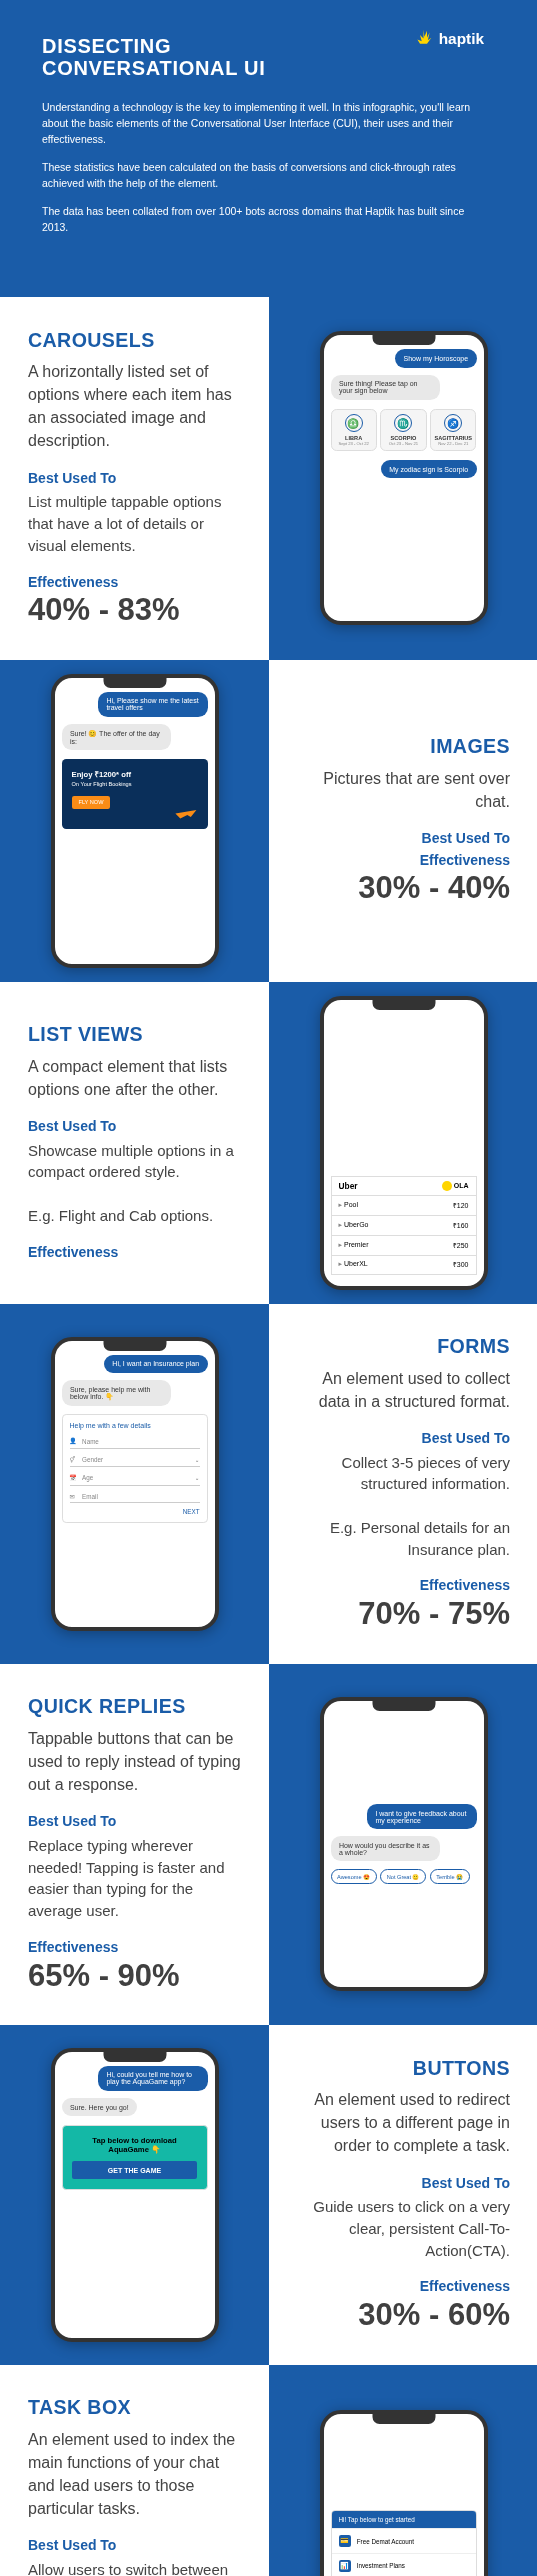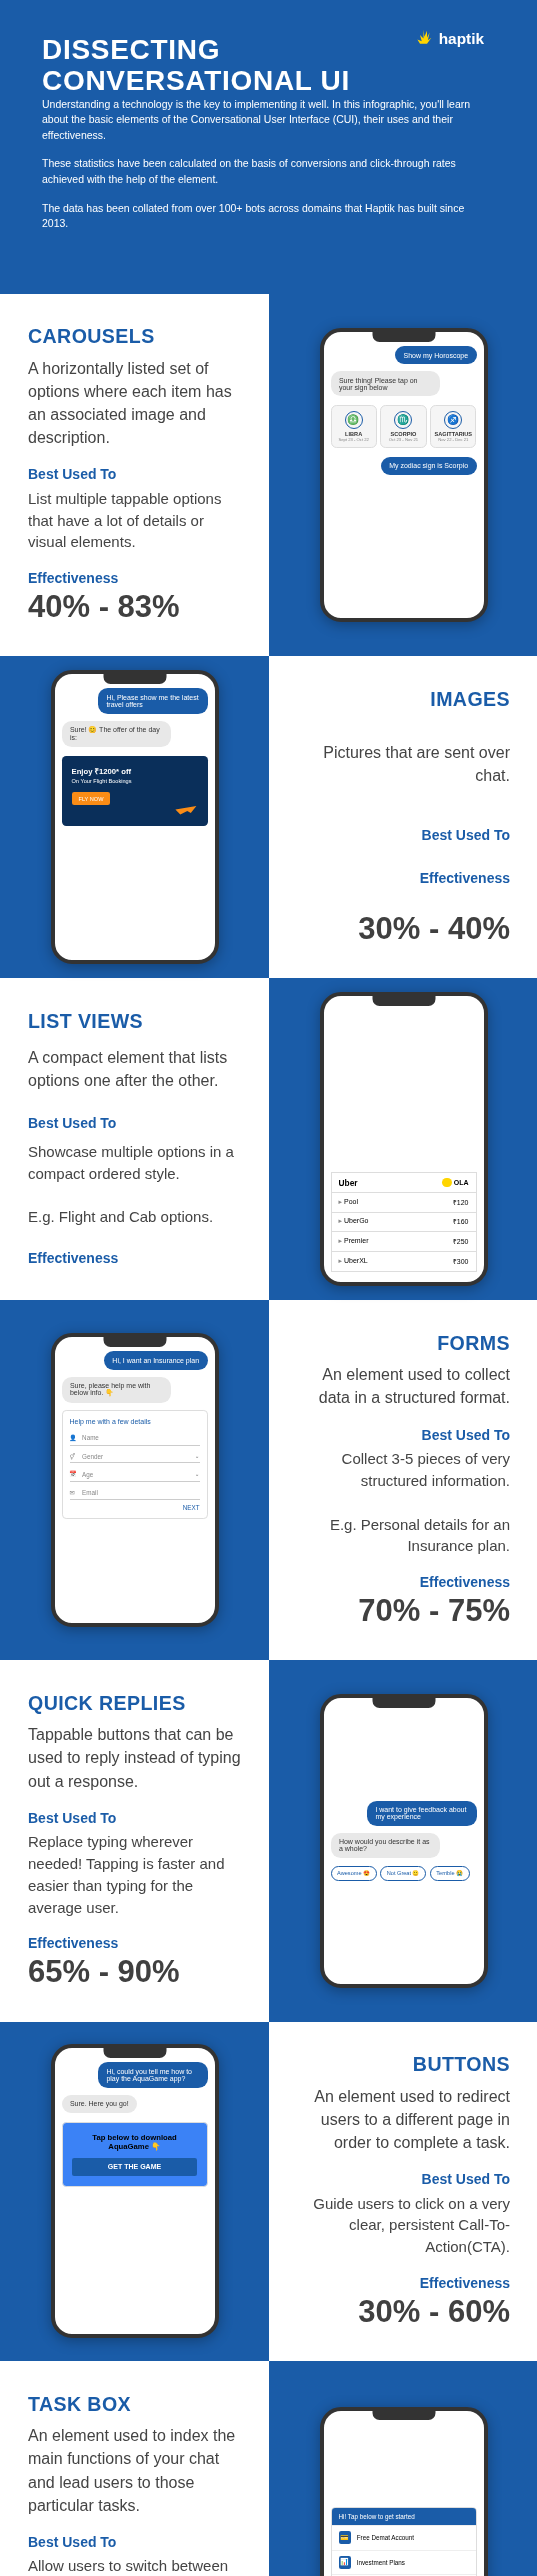--- a/index.html
+++ b/index.html
@@ -2,25 +2,25 @@
 <html style="font-size:11.2px"><head>
 <meta charset="utf-8">
 <style>
 *{margin:0;padding:0;box-sizing:border-box}
 body{font-family:Arial,Helvetica,sans-serif;background:#fff;width:538px;margin:0 auto}
 .container{width:538px;background:#fff}
 .header{background:#1a5ca8;color:#fff;padding:35px 42px 49px;position:relative}
 .logo{position:absolute;top:28px;right:54px;display:flex;align-items:center}
 .logo-icon{width:21px;height:21px;margin-right:4.2px}
 .logo-text{font-size:15.4px;font-weight:bold}
-.title{font-size:28px;font-weight:bold;line-height:1.1;letter-spacing:0.7px}
-.intro{font-size:10.5px;line-height:1.5;max-width:434px}
+.title{font-size:20px;font-weight:bold;line-height:1.1;letter-spacing:0.7px}
+.intro{margin-top:21px;font-size:10.5px;line-height:1.5;max-width:434px}
 .intro p{margin-bottom:12.6px}
 .section{display:flex;min-height:322px}
-.text-col{width:50%;padding:31.5px 28px;display:flex;flex-direction:column;justify-content:space-between}
+.text-col{width:50%;padding:31.5px 28px;display:flex;flex-direction:column;justify-content:center}
 .phone-col{width:50%;display:flex;align-items:center;justify-content:center;padding:14px}
 .blue-bg{background:#1a5ca8}
 .white-bg{background:#fff}
 .section-title{color:#1a5ca8;font-size:19.6px;font-weight:bold;margin-bottom:8.4px;letter-spacing:0.4px}
 .section-desc{color:#444;font-size:16px;line-height:1.45;margin-bottom:17px}
 .sub-title{color:#1a5ca8;font-size:14px;font-weight:bold;margin-bottom:5.6px}
 .sub-desc{color:#444;font-size:15px;line-height:1.45;margin-bottom:17px}
 .effectiveness-label{color:#1a5ca8;font-size:14px;font-weight:bold;margin-bottom:2.8px}
 .effectiveness-val{color:#404040;font-size:31px;font-weight:bold}
 .text-right{text-align:right}
@@ -46,21 +46,21 @@
 .list-row .name::before{content:"▸ ";color:#888}
 .form-card{background:#fff;border:0.7px solid #ddd;border-radius:4.2px;padding:7px;margin:4.2px 0}
 .form-title{color:#1a5ca8;font-size:7px;margin-bottom:5.6px}
 .form-field{border-bottom:0.7px solid #ccc;padding:2.8px 0;margin-bottom:4.2px;display:flex;align-items:center}
 .field-icon{width:8.4px;margin-right:4.2px;font-size:6.3px;color:#888}
 .field-text{font-size:6.3px;color:#888;flex:1}
 .field-chevron{font-size:5.6px;color:#888}
 .form-next{text-align:right;font-size:6.3px;color:#1a5ca8;margin-top:2.8px}
 .qr-buttons{display:flex;gap:3.5px;margin:4.2px 0;justify-content:flex-start}
 .qr-btn{border:0.7px solid #1a5ca8;color:#1a5ca8;background:#fff;border-radius:9.8px;padding:3.5px 5.6px;font-size:5.6px;display:flex;align-items:center;gap:1.4px}
-.download-card{background:#3b82f6;border:0.7px solid #ddd;border-radius:4.2px;padding:9.8px;margin:5.6px 0;text-align:center}
+.download-card{background:#14b8a6;border:0.7px solid #ddd;border-radius:4.2px;padding:9.8px;margin:5.6px 0;text-align:center}
 .download-text{font-size:7.7px;font-weight:bold;margin-bottom:7px}
 .get-btn{background:#1a5ca8;color:#fff;padding:5.6px;font-size:7px;font-weight:bold;border-radius:2.1px}
 .taskbox-card{background:#fff;border:0.7px solid #ddd;border-radius:4.2px;overflow:hidden;margin:4.2px 0}
 .taskbox-header{background:#1a5ca8;color:#fff;font-size:6.3px;padding:4.9px 7px}
 .taskbox-row{display:flex;align-items:center;padding:5.6px 7px;border-top:0.7px solid #eee;font-size:6.3px}
 .taskbox-icon{width:12.6px;height:12.6px;background:#1a5ca8;border-radius:2.1px;margin-right:5.6px;display:flex;align-items:center;justify-content:center;color:#fff;font-size:7px}
 .footer{background:linear-gradient(to right,#eee,#e0e0e0);padding:31.5px 39px;color:#333;font-size:9.8px;line-height:1.6}
 </style>
 </head>
 <body>

